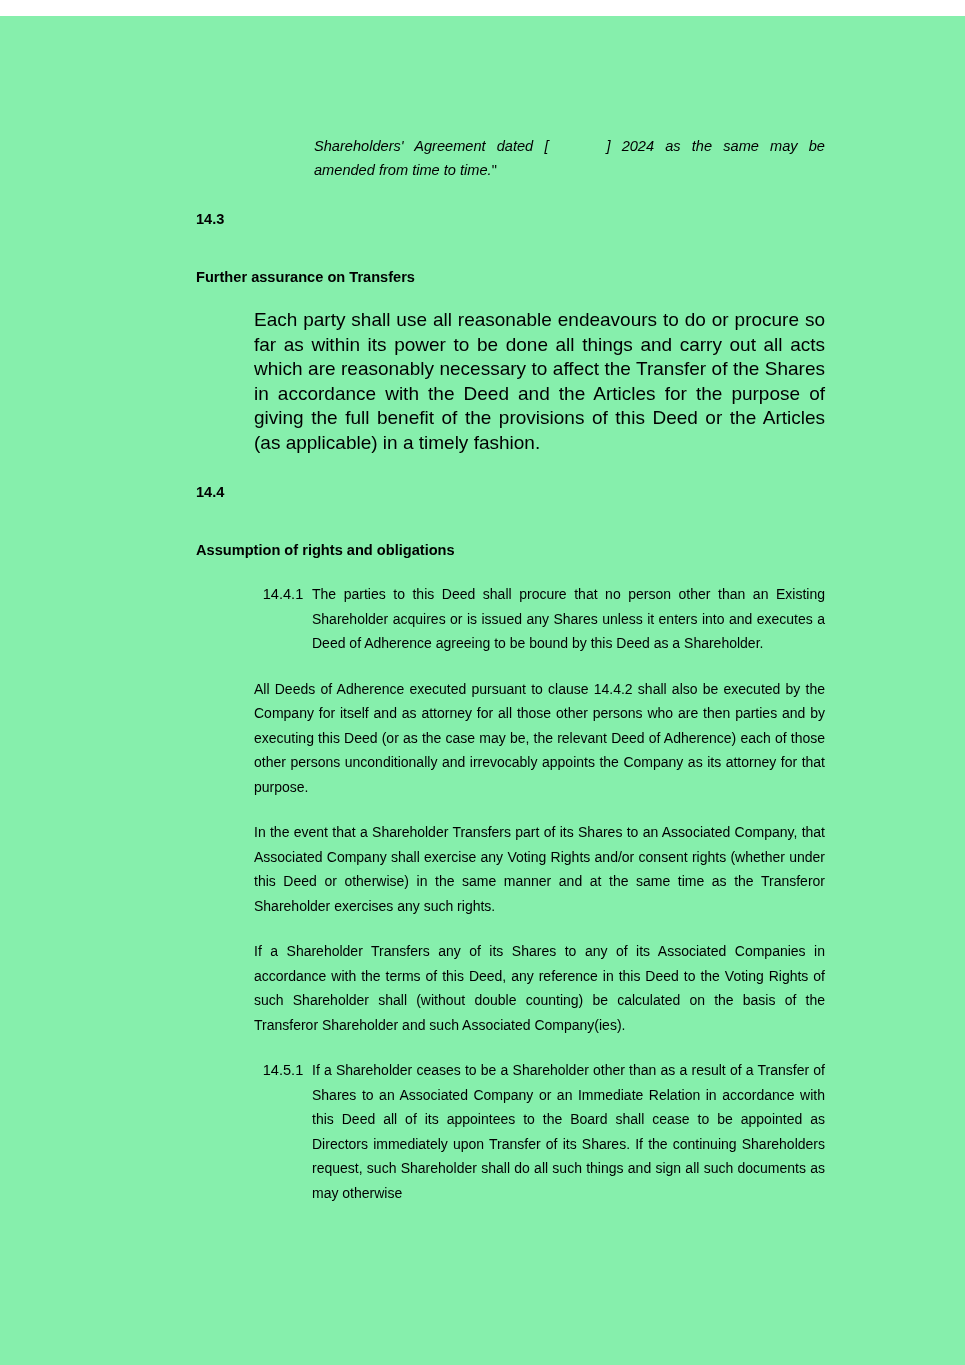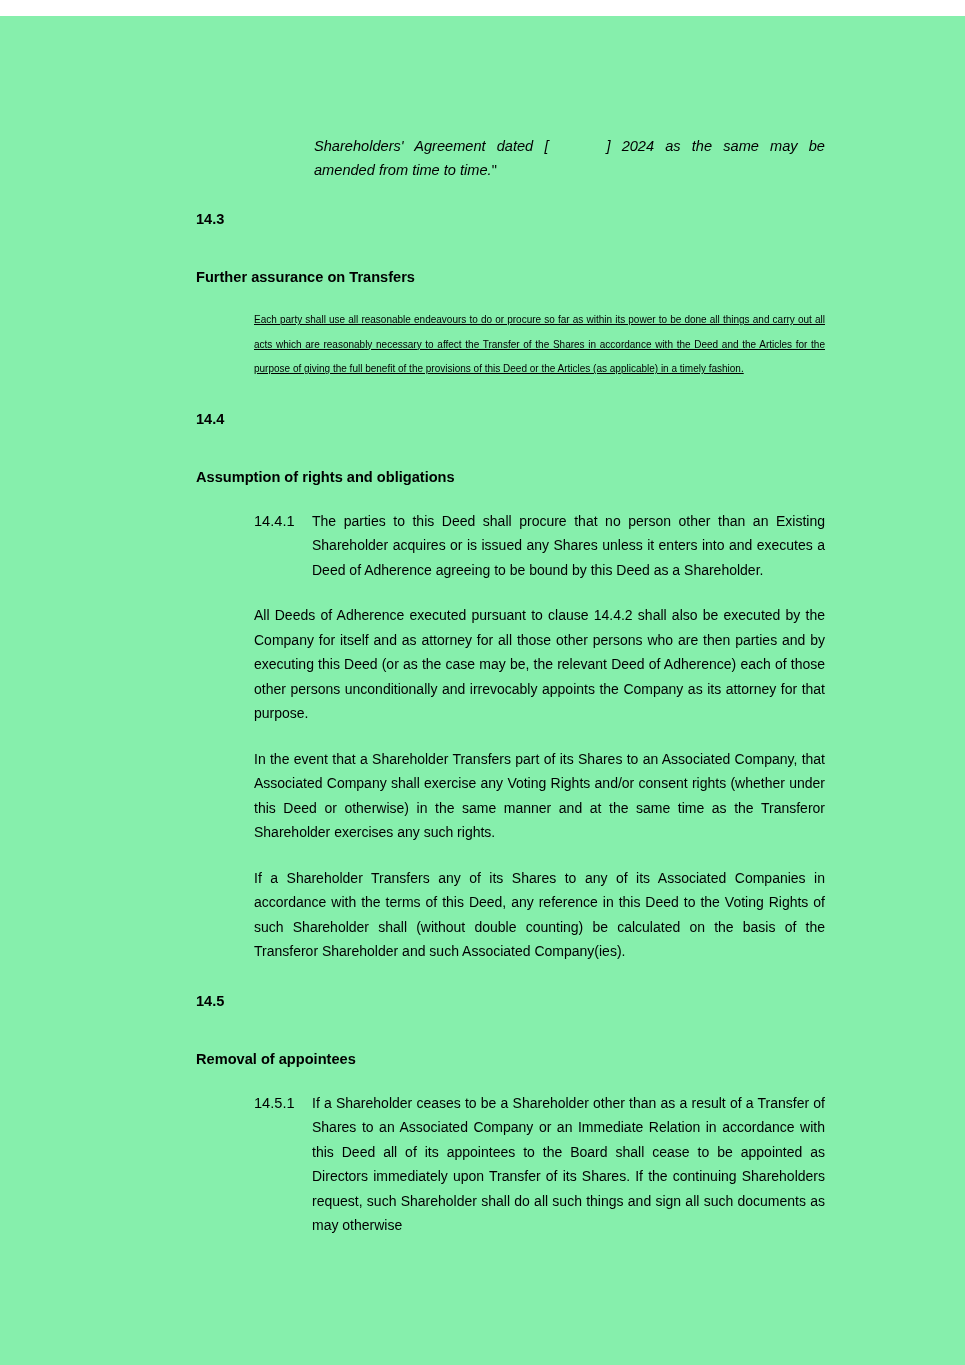--- a/index.html
+++ b/index.html
@@ -51,37 +51,37 @@
   }
   .clause-head .title {
     font-size: 14.6px;
     line-height: 22px;
     font-weight: bold;
   }
 
   
   .clause-body {
     margin: 20px 0 0 58px;
-    font-size: 10px;
+    font-size: 19px;
     line-height: 24.5px;
     text-align: justify;
     text-justify: inter-word;
-    text-decoration: underline;
   }
 
   
   .subclause {
     display: flex;
     margin: 21px 0 0 58px;
   }
   .subclause .num {
     width: 58px;
     flex: 0 0 58px;
     font-size: 14.6px;
     line-height: 24.5px;
+    text-align: center;
   }
   .subclause .txt {
     flex: 1 1 auto;
     font-size: 14px;
     line-height: 24.5px;
     text-align: justify;
     text-justify: inter-word;
   }
 </style>
 </head>
@@ -115,23 +115,19 @@
   </div>
 
   <div class="subclause">
     <div class="txt">In the event that a Shareholder Transfers part of its Shares to an Associated Company, that Associated Company shall exercise any Voting Rights and/or consent rights (whether under this Deed or otherwise) in the same manner and at the same time as the Transferor Shareholder exercises any such rights.</div>
   </div>
 
   <div class="subclause">
     <div class="txt">If a Shareholder Transfers any of its Shares to any of its Associated Companies in accordance with the terms of this Deed, any reference in this Deed to the Voting Rights of such Shareholder shall (without double counting) be calculated on the basis of the Transferor Shareholder and such Associated Company(ies).</div>
   </div>
 
-  <div class="clause-head">
-    <div class="num">14.5</div>
-    <div class="title">Removal of appointees</div>
-  </div>
 
   <div class="subclause">
     <div class="num">14.5.1</div>
     <div class="txt">If a Shareholder ceases to be a Shareholder other than as a result of a Transfer of Shares to an Associated Company or an Immediate Relation in accordance with this Deed all of its appointees to the Board shall cease to be appointed as Directors immediately upon Transfer of its Shares.  If the continuing Shareholders request, such Shareholder shall do all such things and sign all such documents as may otherwise</div>
   </div>
 
 </div>
 
 </body></html>

